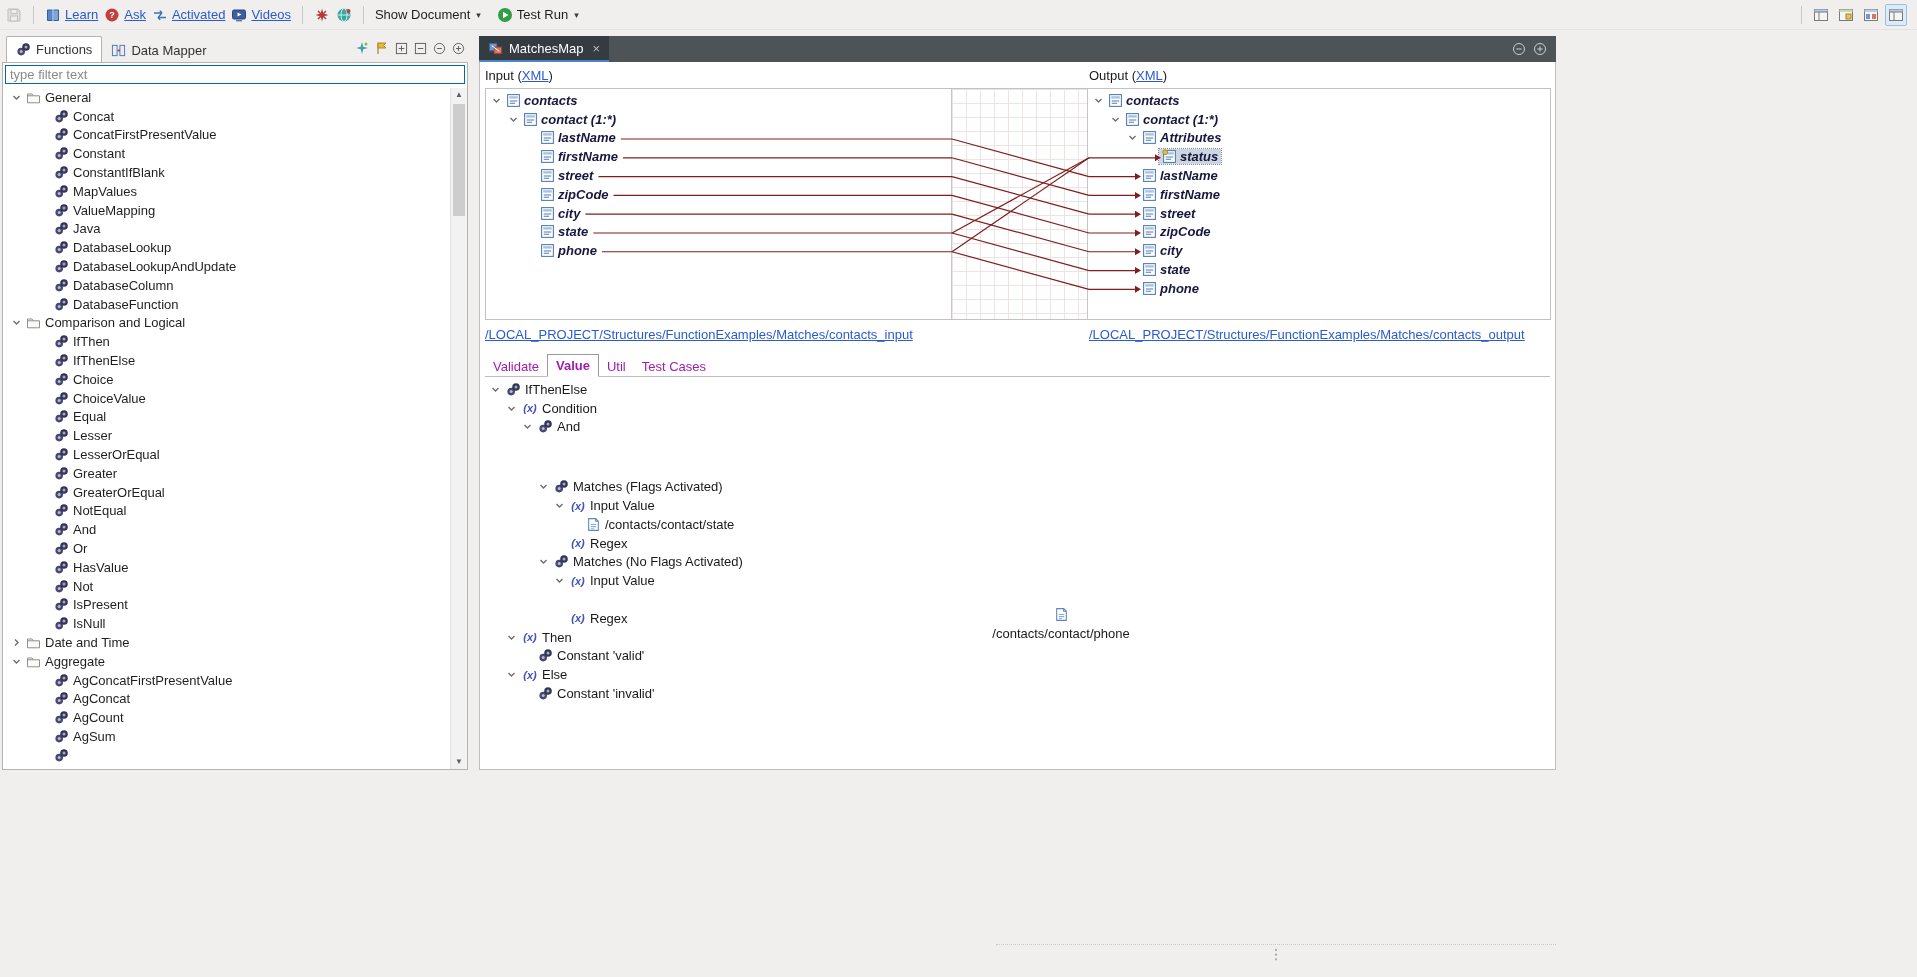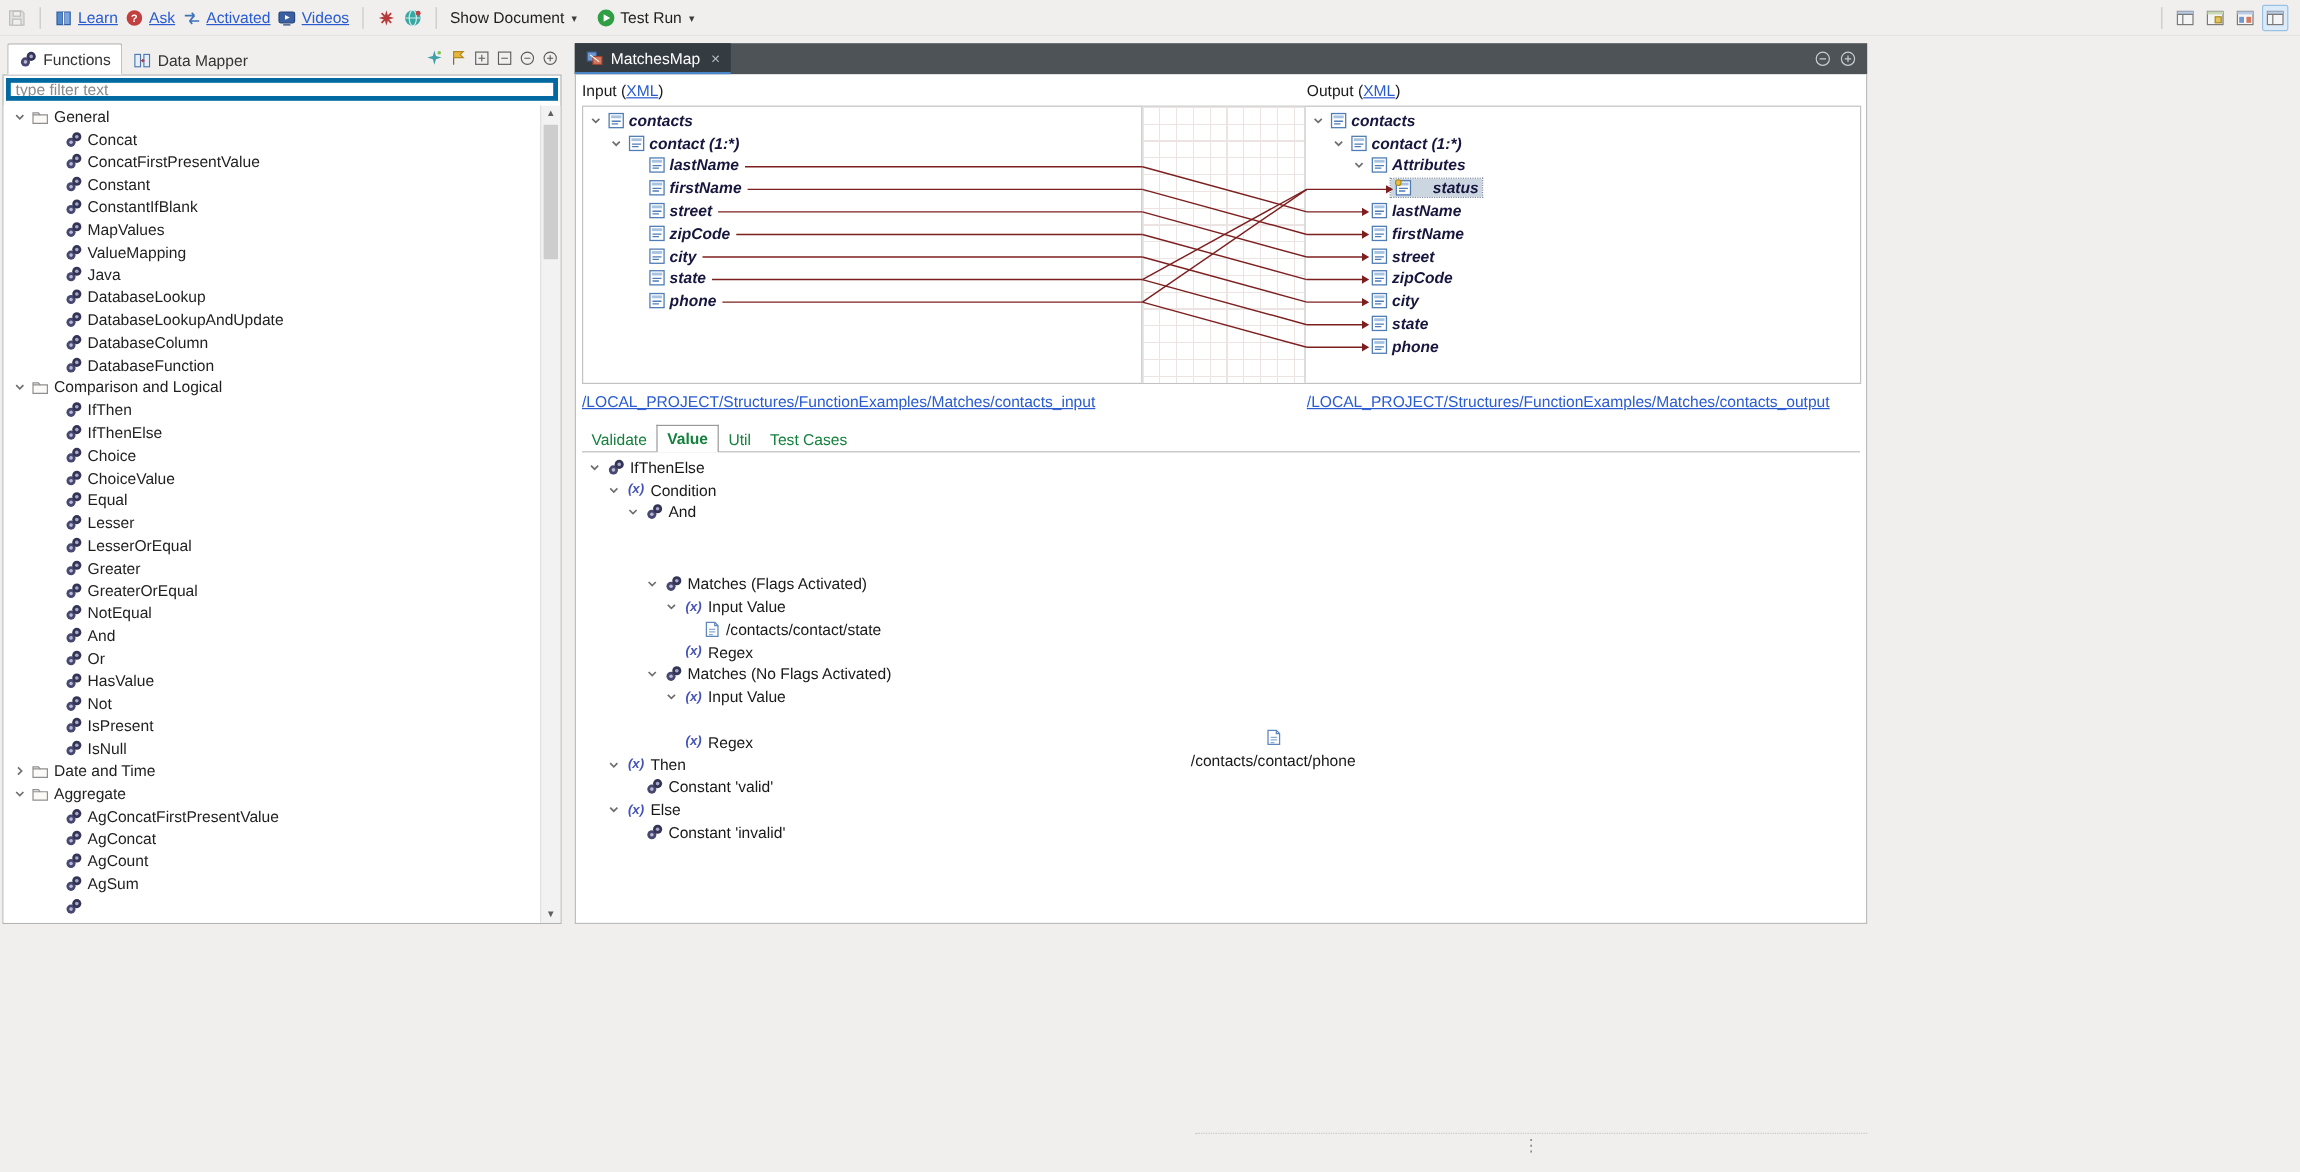--- a/index.html
+++ b/index.html
@@ -19,21 +19,21 @@
   .tb-btn{width:22px;height:22px;display:flex;align-items:center;justify-content:center;border-radius:2px;cursor:pointer}
   .tb-btn.sel{background:#dcebfa;border:1px solid #9cc0e2}
 
   
   .leftpanel{position:absolute;left:2px;top:36px;width:466px;height:734px}
   .lp-tabs{position:relative;height:26px;display:flex;align-items:flex-end;padding-left:4px}
   .lp-tab{display:flex;align-items:center;gap:5px;padding:0 9px;height:24px;color:#333;cursor:pointer}
   .lp-tab.sel{background:#fff;border:1px solid #b3b3b3;border-bottom:none;height:26px;position:relative;z-index:2;border-radius:2px 2px 0 0}
   .lp-mini{position:absolute;right:3px;top:5px;display:flex;gap:6px;align-items:center;color:#5b5b5b}
   .lp-body{position:absolute;top:26px;left:0;right:0;bottom:0;background:#fff;border:1px solid #b3b3b3}
-  .lp-filter{position:absolute;top:2px;left:2px;right:2px;height:19px;border:4px solid #0369a1;padding:0 4px;color:#737373;font:13px "Liberation Sans",sans-serif;background:#fff}
+  .lp-filter{position:absolute;top:2px;left:2px;right:2px;height:19px;border:1px solid #0369a1;padding:0 4px;color:#737373;font:13px "Liberation Sans",sans-serif;background:#fff}
   .lp-filter::placeholder{color:#8a8a8a}
   .lp-tree{position:absolute;top:25px;left:0;right:17px;bottom:0;overflow:hidden;background:#fff}
   .frow{height:18.8px;display:flex;align-items:center;gap:4px;white-space:nowrap;cursor:default}
   .frow.group{padding-left:8px}
   .frow.item{padding-left:51px}
   .glabel,.ilabel{color:#1f1f1f}
   .lp-scroll{position:absolute;top:25px;right:0;width:17px;bottom:0;background:#f2f2f2;border-left:1px solid #e0e0e0}
   .sb-arrow{position:absolute;left:0;right:0;text-align:center;color:#5f5f5f;font-size:8px;line-height:12px;cursor:pointer}
   .sb-thumb{position:absolute;left:2px;right:2px;top:16px;height:112px;background:#cdcdcd;cursor:pointer}
 
@@ -54,24 +54,24 @@
   .iohdr{position:absolute;top:6px;white-space:nowrap;color:#1a1a1a}
   .xml-link{color:var(--link,#2a5bd0);text-decoration:underline;cursor:pointer}
   .map-region{position:absolute;left:5px;top:26px;width:1066px;height:232px;border:1px solid #c2c2c2;background:#fff}
   .ipanel{position:absolute;left:0;top:0;width:465px;height:100%;padding-top:2px;overflow:hidden}
   .mcanvas{position:absolute;left:465px;top:0;width:137px;height:100%;border-left:1px solid #c6c6c6;border-right:1px solid #c6c6c6;background-color:#fff;
     background-image:repeating-linear-gradient(to right,#ece3e3 0 1px,transparent 1px 14px),repeating-linear-gradient(to bottom,#ece3e3 0 1px,transparent 1px 14px)}
   .opanel{position:absolute;left:602px;top:0;right:0;height:100%;padding-top:2px;overflow:hidden}
   .map-lines{position:absolute;left:0;top:0;pointer-events:none}
   .srow{height:18.8px;display:flex;align-items:center;gap:3px;white-space:nowrap;cursor:default}
   .slabel{font-weight:bold;font-style:italic;color:#16163e}
-  .selbox{display:inline-flex;align-items:flex-start;gap:17px;background:var(--selbg,#ccd6e0);outline:1px dotted #7f8da0;padding:0 3px}
+  .selbox{display:inline-flex;align-items:flex-start;gap:3px;background:var(--selbg,#ccd6e0);outline:1px dotted #7f8da0;padding:0 3px}
   .struct-link{position:absolute;top:265px;color:var(--link,#2a5bd0);text-decoration:underline;cursor:pointer;white-space:nowrap}
   .btabs{position:absolute;left:5px;right:5px;top:292px;height:23px;display:flex;align-items:flex-end;border-bottom:1px solid #bdbdbd}
-  .btab{padding:3px 8px;color:#15803d;position:relative;margin-bottom:-1px;cursor:pointer}
+  .btab{padding:3px 8px;color:#a21caf;position:relative;margin-bottom:-1px;cursor:pointer}
   .btab.sel{font-weight:bold;background:#fff;border:1px solid #9a9a9a;border-bottom:1px solid #fff}
   .vtree{position:absolute;left:5px;top:318px;right:2px;bottom:2px;overflow:hidden}
   .vrow{height:18.8px;display:flex;align-items:center;gap:4px;white-space:nowrap;cursor:default}
   .vlabel{color:#191919}
   .xv{color:#4553b8;font-style:italic;font-size:11px;font-weight:bold;width:16px;flex:none;text-align:center}
 
   
   .bottom-dash{position:absolute;left:996px;top:944px;width:560px;border-top:1px dotted #c9c9c9}
   .trim-dots{position:absolute;left:1269px;top:946px;color:#8f8f8f;font-size:14px;cursor:pointer}
 </style>

